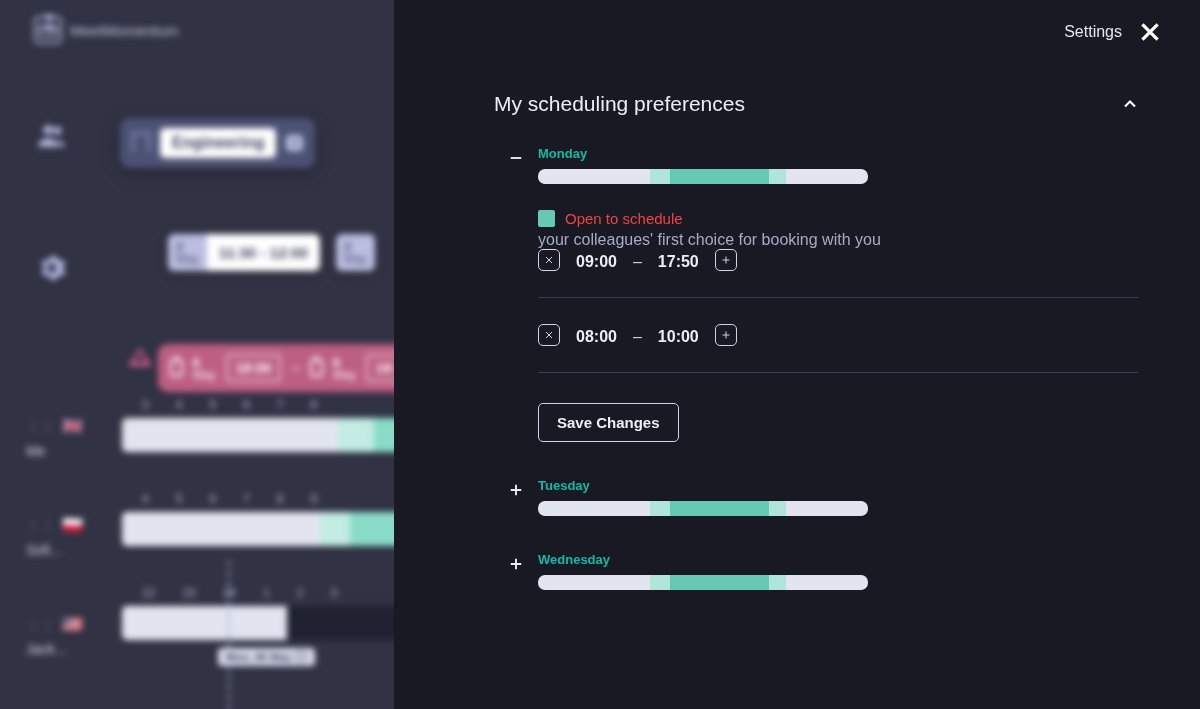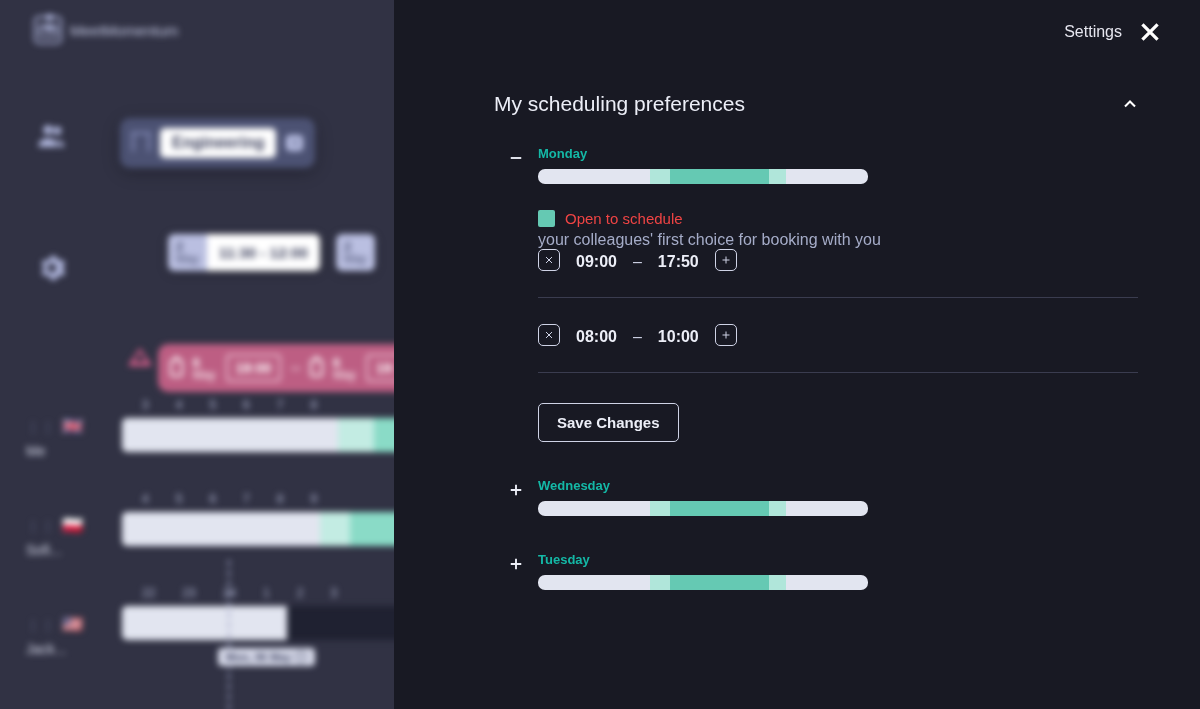--- a/index.html
+++ b/index.html
@@ -341,39 +341,39 @@
       </div>
     </div>
 
     <div class="day-row">
       <div class="expand-btn">
         <svg viewBox="0 0 24 24">
             <path d="M12 5v14M5 12h14"></path>
           </svg>
       </div>
       <div class="day-col">
+        <div class="day-name">Tuesday</div>
+        <div class="sched-bar">
+          <div class="seg light" style="left:34%;width:6%"></div>
+          <div class="seg solid" style="left:40%;width:30%"></div>
+          <div class="seg light" style="left:70%;width:5%"></div>
+        </div>
+      </div>
+    </div>
+
+    <div class="day-row">
+      <div class="expand-btn">
+        <svg viewBox="0 0 24 24">
+            <path d="M12 5v14M5 12h14"></path>
+          </svg>
+      </div>
+      <div class="day-col">
         <div class="day-name">Wednesday</div>
         <div class="sched-bar">
           <div class="seg light" style="left:34%;width:6%"></div>
           <div class="seg solid" style="left:40%;width:30%"></div>
           <div class="seg light" style="left:70%;width:5%"></div>
         </div>
       </div>
     </div>
 
-    <div class="day-row">
-      <div class="expand-btn">
-        <svg viewBox="0 0 24 24">
-            <path d="M12 5v14M5 12h14"></path>
-          </svg>
-      </div>
-      <div class="day-col">
-        <div class="day-name">Tuesday</div>
-        <div class="sched-bar">
-          <div class="seg light" style="left:34%;width:6%"></div>
-          <div class="seg solid" style="left:40%;width:30%"></div>
-          <div class="seg light" style="left:70%;width:5%"></div>
-        </div>
-      </div>
-    </div>
-
   </div>
 </div>
 
 </body></html>

